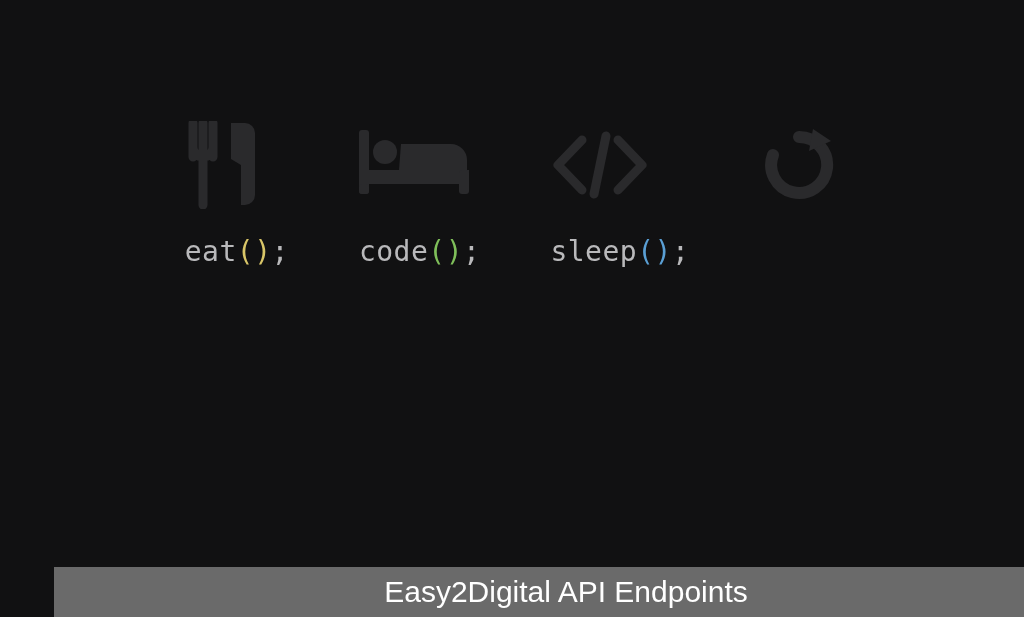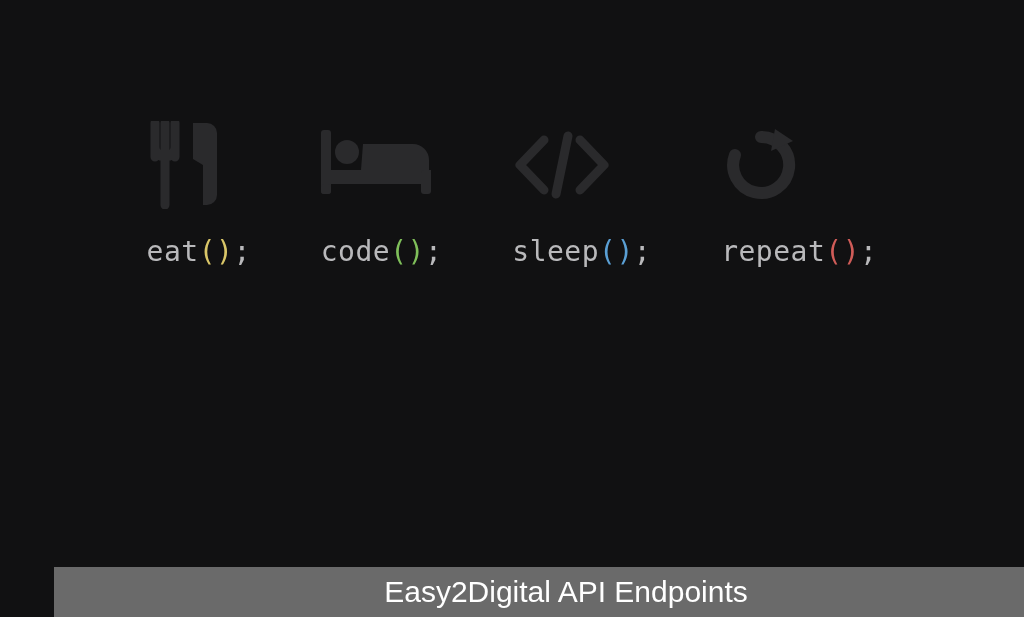--- a/index.html
+++ b/index.html
@@ -109,22 +109,19 @@
     </div>
   </div>
 
   <div class="item">
     <div class="icon-wrap">
       <svg width="80" height="80" viewBox="0 0 80 80">
         <path d="M40 12 a28 28 0 1 1 -26 18" stroke="#2a2a2c" stroke-width="12" fill="none" stroke-linecap="round"></path>
         <path d="M54 4 L72 16 L50 26 z" fill="#2a2a2c"></path>
       </svg>
     </div>
-    <div class="label">
-      <span>repeat</span><span class="paren-red">(</span><span class="paren-red">)</span><span class="semi">;</span>
-    </div>
   </div>
 
 </div>
 
 <div class="footer">
   <div class="footer-text">Easy2Digital API Endpoints</div>
 </div>
 
 </body></html>

